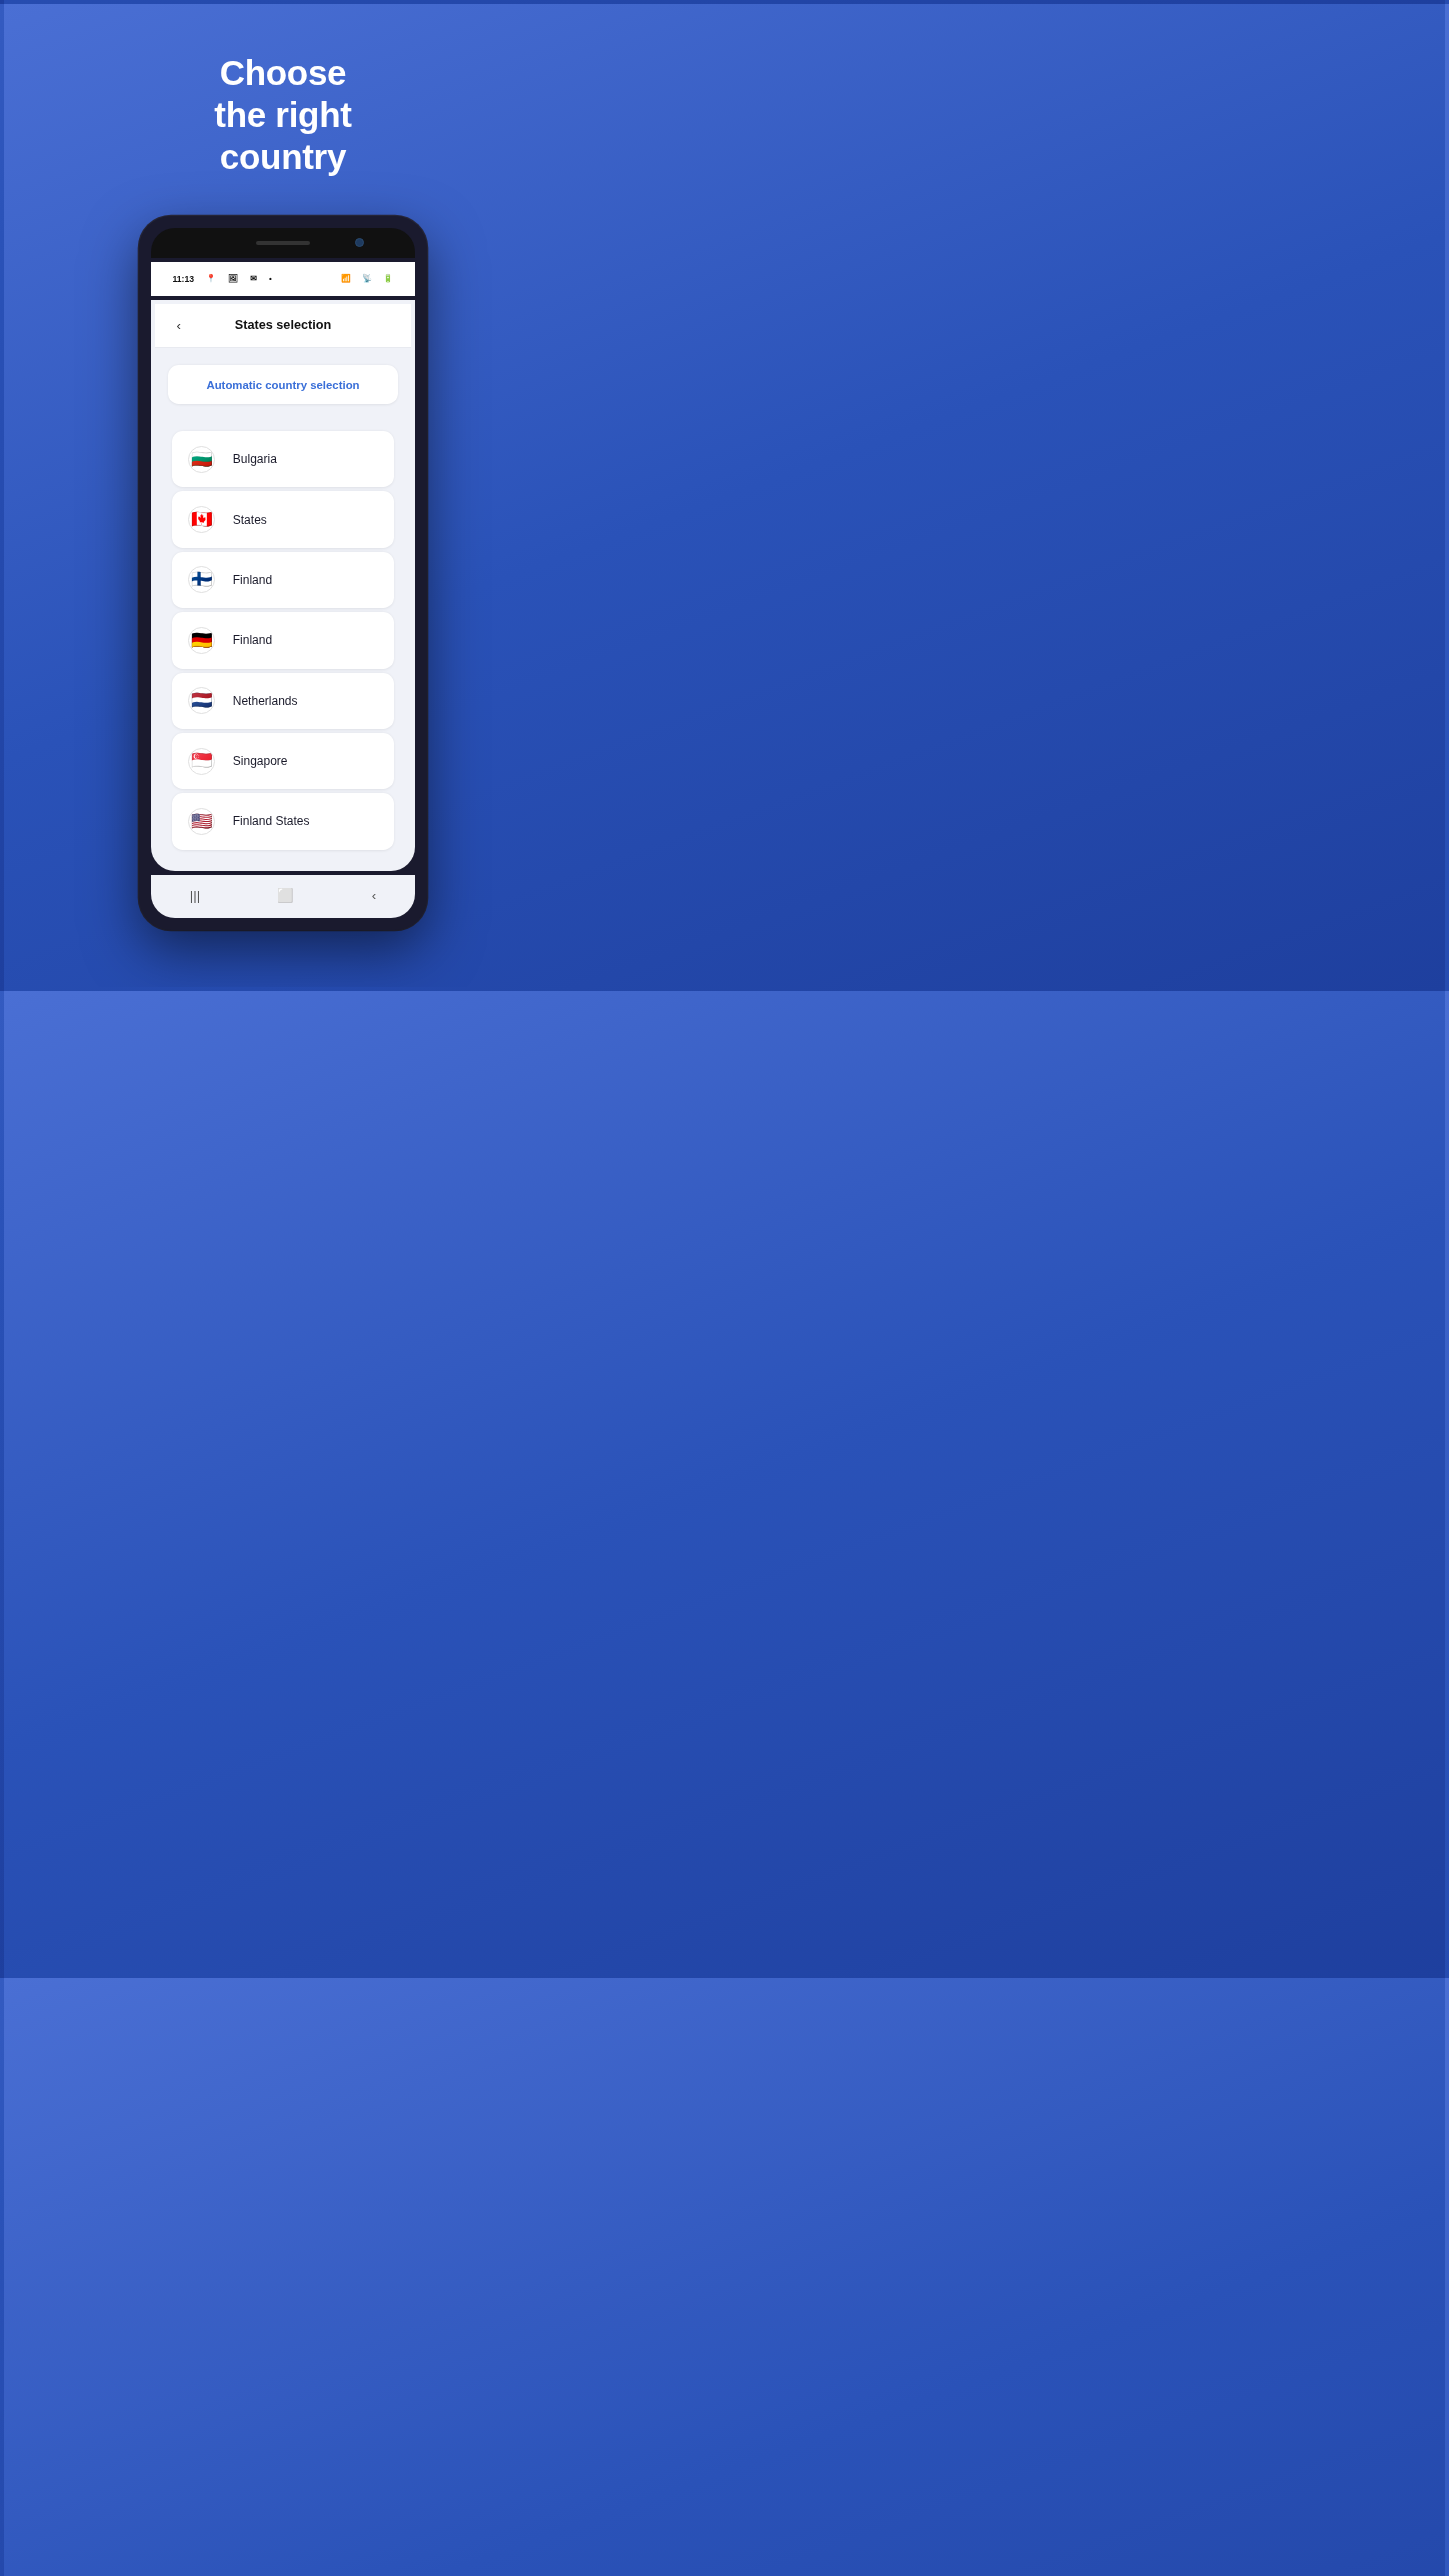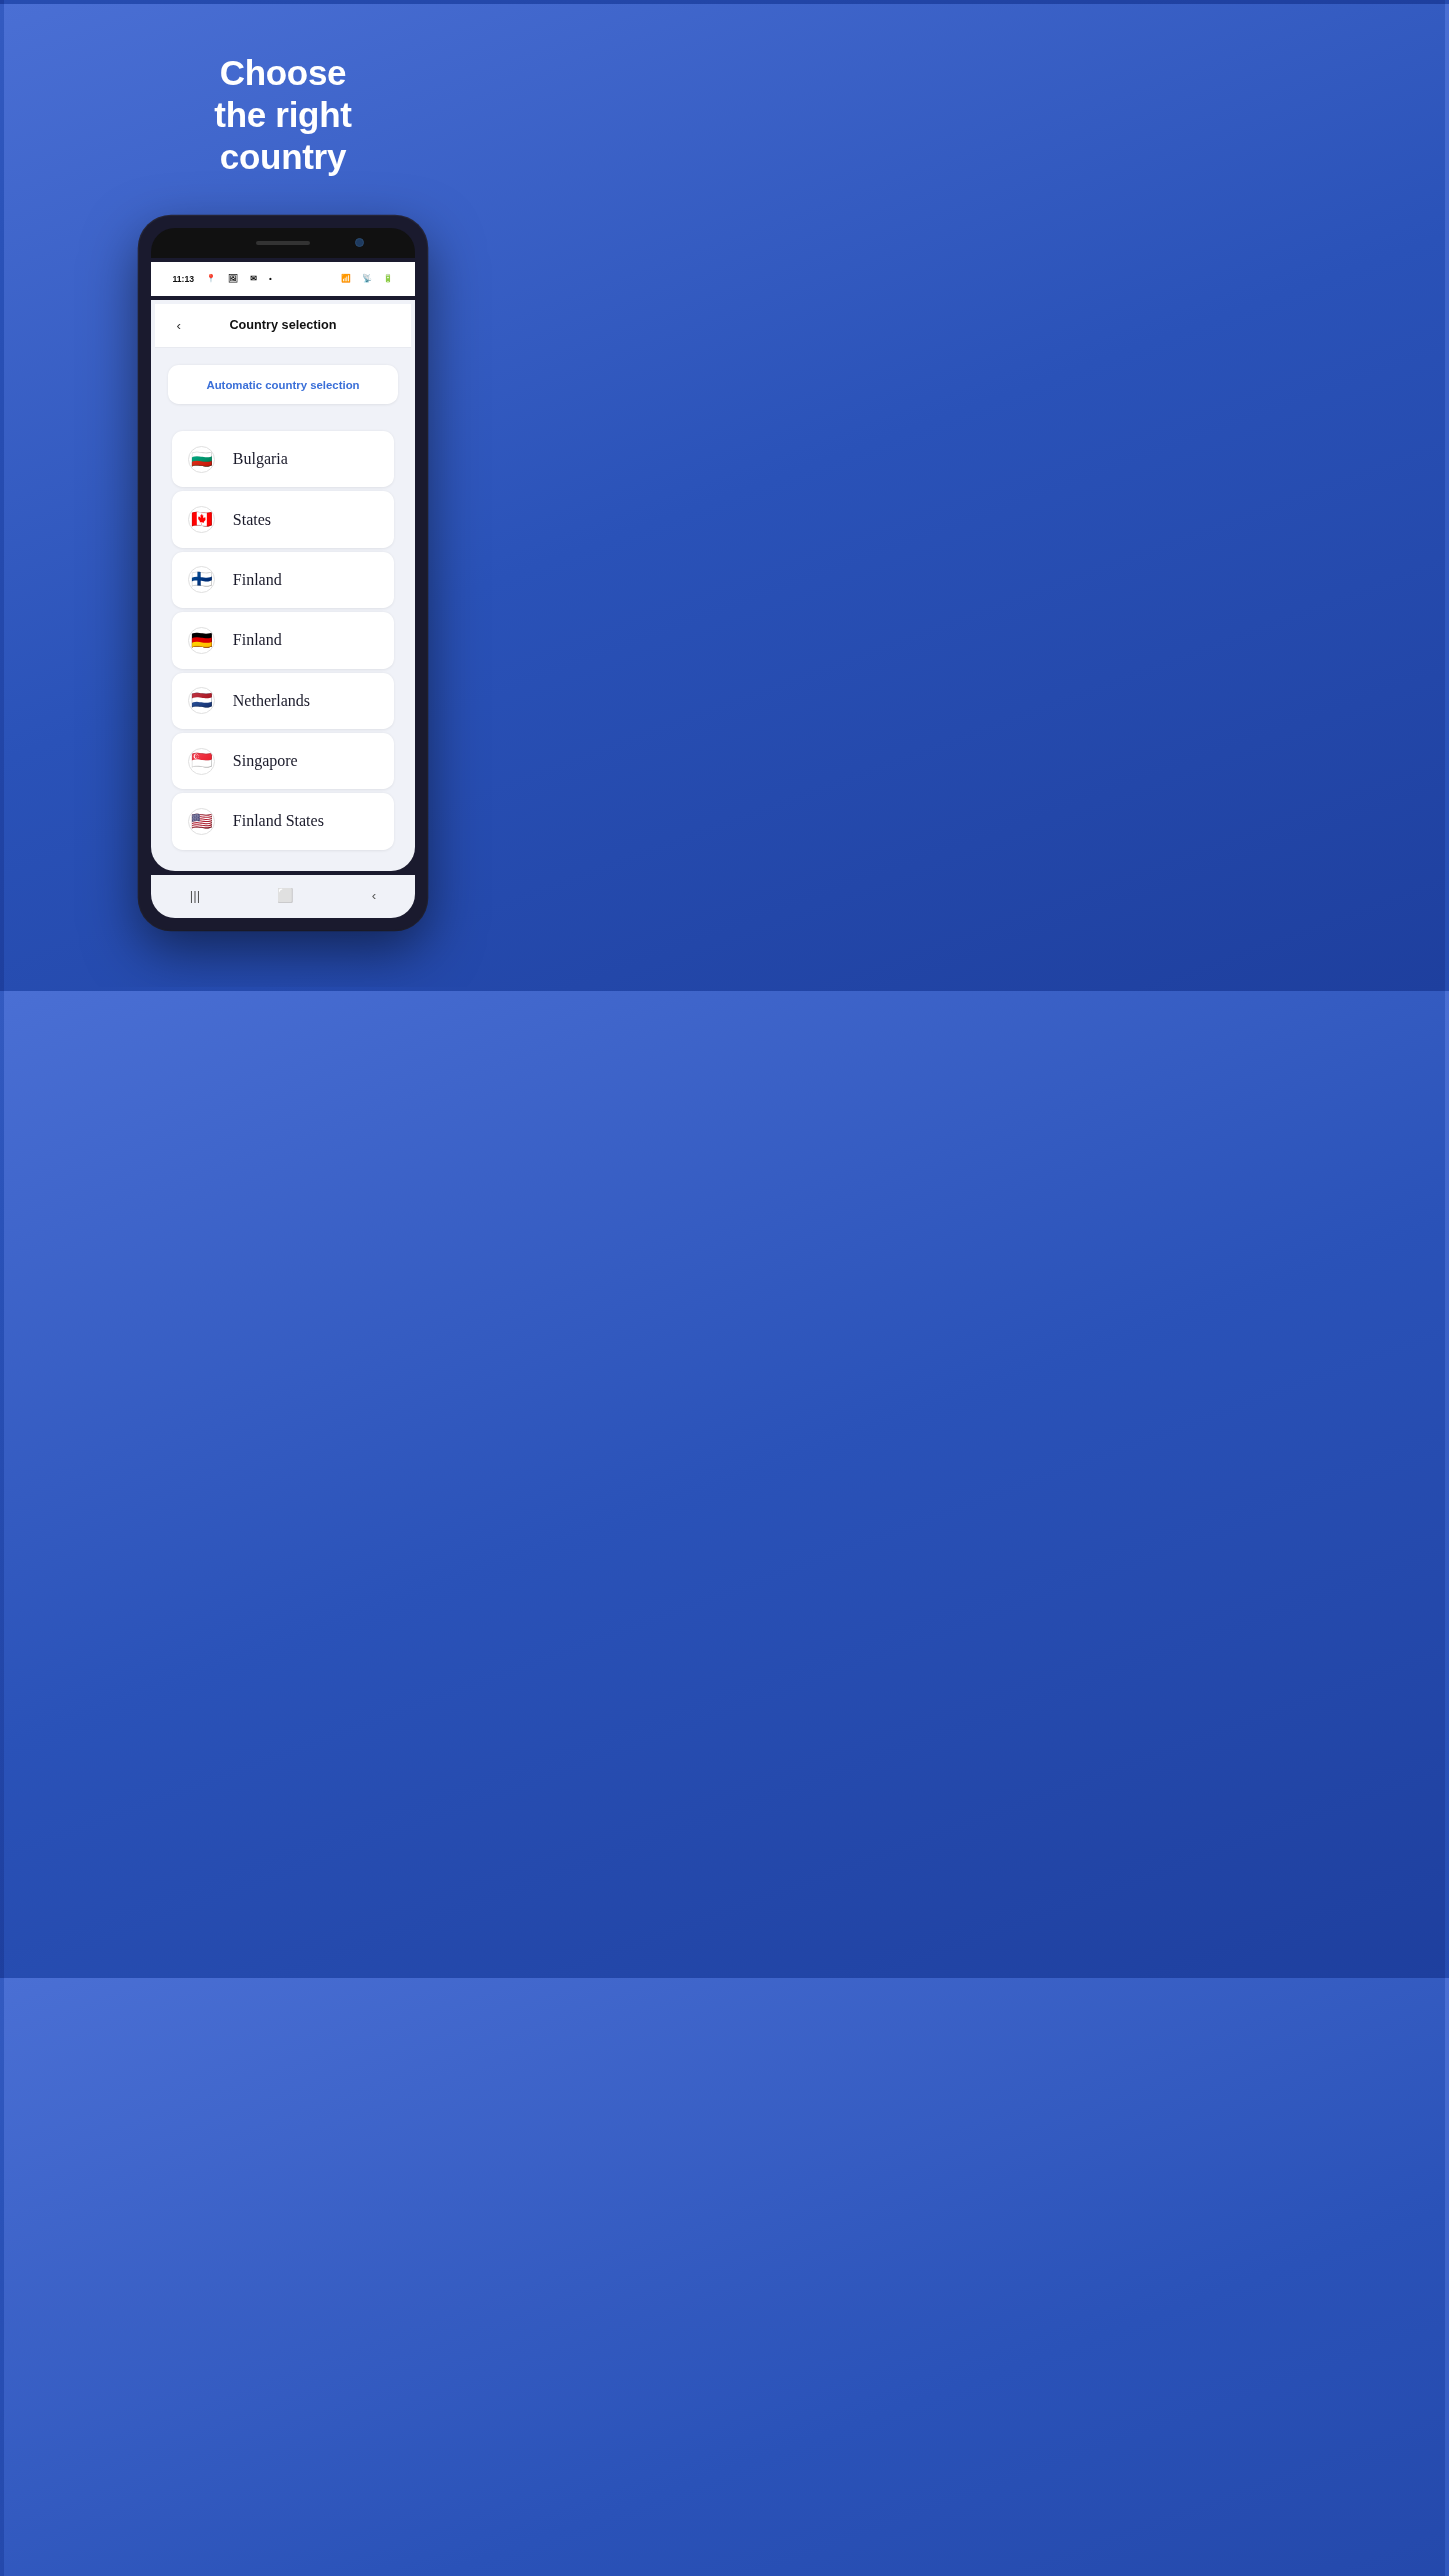--- a/index.html
+++ b/index.html
@@ -152,24 +152,23 @@
       overflow: hidden;
       flex-shrink: 0;
       display: flex;
       align-items: center;
       justify-content: center;
       font-size: 16px;
       border: 0.7px solid #e0e0e0;
     }
 
     .country-name {
-      font-size: 16px;
+      font-size: 12px;
       font-weight: 500;
       color: #1a1a2a;
-      font-family: Liberation Serif, serif;
     }
 
     
     .nav-bar {
       background: #f0f2f8;
       padding: 9.4px 0 10.7px;
       display: flex;
       align-items: center;
       justify-content: space-around;
       border-radius: 0 0 24px 24px;
@@ -213,21 +212,21 @@
       <span class="status-icon">📶</span>
       <span class="status-icon">📡</span>
       <span class="status-icon">🔋</span>
     </div>
   </div>
 
   <div class="app-content">
 
     <div class="app-header">
       <span class="back-btn">‹</span>
-      <span class="app-header-title">Country selection</span>
+      <span class="app-header-title">States selection</span>
     </div>
 
     <div class="country-list">
 
       <div class="auto-select-btn">Automatic country selection</div>
 
       <div id="countries-container">
           <div class="country-item">
             <div class="country-flag">
               <span class="flag-emoji">🇧🇬</span>

